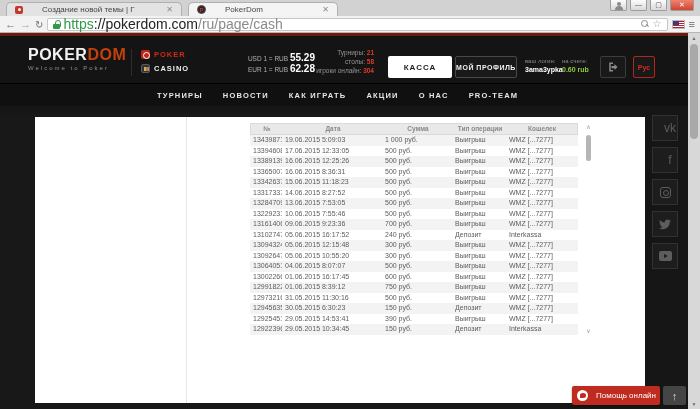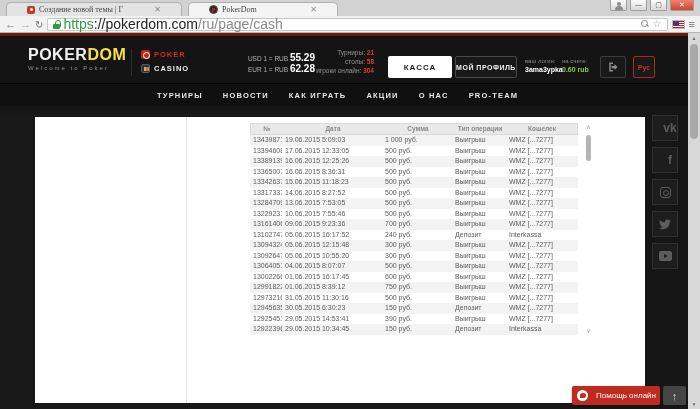--- a/index.html
+++ b/index.html
@@ -2,21 +2,21 @@
 <html><head>
 <meta charset="utf-8">
 <style>
   * { margin:0; padding:0; box-sizing:border-box; }
   body { font-family:"Liberation Sans", sans-serif; background:#000; }
   .screen { position:relative; width:700px; height:409px; overflow:hidden; background:#181818; }
 
   
   .tabstrip { position:absolute; left:0; top:0; width:700px; height:16px; background:#d2d2d2; }
   .tab { position:absolute; top:2px; height:14px; border:1px solid #b0b0b0; border-bottom:none;
-         border-radius:5px 5px 0 0; display:flex; align-items:center; gap:4px; padding:0 20px; font-size:8px; color:#444;font-family:Liberation Serif, serif; }
+         border-radius:5px 5px 0 0; display:flex; align-items:center; gap:19px; padding:0 8px; font-size:8px; color:#444; }
   .tab.inactive { left:6px; width:176px; background:#e4e3e3; }
   .tab.active { left:188px; width:150px; background:#f4f4f4; }
   .tab-title { flex:1; white-space:nowrap; overflow:hidden; }
   .tab-close { color:#8a8a8a; font-size:8px; line-height:8px; }
   .fav-forum { width:8px; height:8px; background:#c23a2b; border-radius:2px; position:relative; flex:none; }
   .fav-forum::after { content:""; position:absolute; left:2.5px; top:2.5px; width:3px; height:3px; background:#fff; border-radius:50%; }
   .fav-pd { width:9px; height:9px; background:#262626; border:1px solid #555; border-radius:50%; color:#d23324;
             font-size:6px; font-weight:bold; display:flex; align-items:center; justify-content:center; flex:none; }
   .winctl { position:absolute; right:6px; top:0; display:flex; gap:3px; }
   .winbtn { width:17px; height:11px; border:1px solid #9d9d9d; border-top:none; border-radius:0 0 2px 2px;
@@ -48,21 +48,21 @@
   .flag::before { content:""; position:absolute; left:0; top:0; width:6px; height:4px; background:#3c3b6e; }
   .menu { font-size:11px; color:#666; font-weight:bold; }
 
   
   .site { position:absolute; left:0; top:33px; width:700px; height:376px; background:#161616; }
   .topline { position:absolute; left:0; top:0; width:700px; height:3px; background:#6e1a0e; }
   .hdr { position:absolute; left:0; top:3px; width:700px; height:54px; background:#141414; }
 
   .logo { position:absolute; left:28px; top:11px; }
   .logo-line { font-size:16px; font-weight:bold; letter-spacing:0.5px; color:#f2f2f2; line-height:16px; }
-  .logo-line .accent { color:#fde047; }
+  .logo-line .accent { color:#c2410c; }
   .tagline { font-size:6px; letter-spacing:2px; color:#8f8f8f; margin-top:2px; }
   .hdr-sep { position:absolute; left:131px; top:13px; width:1px; height:27px; background:#2e2e2e; }
   .products { position:absolute; left:141px; top:13px; display:flex; flex-direction:column; gap:3px; }
   .prod { display:flex; align-items:center; gap:4px; height:11px; }
   .chip { width:9px; height:9px; background:#c22415; border-radius:2px; position:relative; }
   .chip::after { content:""; position:absolute; left:2px; top:2px; width:5px; height:5px; border:1px solid #fff; border-radius:50%; }
   .slot { width:9px; height:9px; background:#333; border:1px solid #5a5a5a; border-radius:2px; position:relative; }
   .slot::after { content:""; position:absolute; left:1.5px; top:2px; width:5px; height:4px;
                  background:linear-gradient(90deg,#c9b458 0 1.5px,#222 1.5px 2px,#c96a3a 2px 3.5px,#222 3.5px 4px,#6fa3c9 4px 5px); }
   .prod-label { font-size:7.5px; font-weight:bold; letter-spacing:1px; }
@@ -118,21 +118,21 @@
   .help-ico { width:11px; height:11px; background:#fff; border-radius:50%; position:relative; flex:none; }
   .help-ico::after { content:""; position:absolute; left:2.5px; top:3px; width:6px; height:4.5px; background:#c02b1f; border-radius:50% 50% 50% 0; }
   .help-sep { width:1px; height:11px; background:rgba(255,255,255,.45); }
   .help-label { color:#fff; font-size:8px; white-space:nowrap; }
   .totop-btn { position:absolute; left:663px; top:273px; width:23px; height:19px; background:#454545; border-radius:2px;
                color:#ddd; font-size:11px; display:flex; align-items:center; justify-content:center; }
 
   
   .social { position:absolute; left:652px; top:82px; display:flex; flex-direction:column; gap:6px; }
   .soc { width:26px; height:26px; background:#1d1d1d; border:1px solid #313131; display:flex; align-items:center; justify-content:center; color:#5d5d5d; }
-  .soc .txt { font-size:12px; font-weight:bold;margin-left:10px; }
+  .soc .txt { font-size:12px; font-weight:normal;margin-left:10px; }
   .insta { width:11px; height:11px; border:1.5px solid #5d5d5d; border-radius:3px; position:relative; }
   .insta::after { content:""; position:absolute; left:2px; top:2px; width:4px; height:4px; border:1px solid #5d5d5d; border-radius:50%; }
   .yt { width:13px; height:10px; background:#5d5d5d; border-radius:2px; position:relative; }
   .yt::after { content:""; position:absolute; left:5px; top:2.5px; border-left:4px solid #1d1d1d; border-top:2.5px solid transparent; border-bottom:2.5px solid transparent; }
 
   
   .pagescroll { position:absolute; left:688px; top:0; width:12px; height:376px; background:#d8d8d8; }
   .ps-arrow { font-size:5px; color:#6a6a6a; text-align:center; line-height:10px; height:10px; }
   .ps-arrow.down { position:absolute; bottom:0; left:0; width:12px; }
   .ps-thumb { position:absolute; left:2px; top:11px; width:8px; height:95px; background:#a9a9a9; border-radius:4px; }

